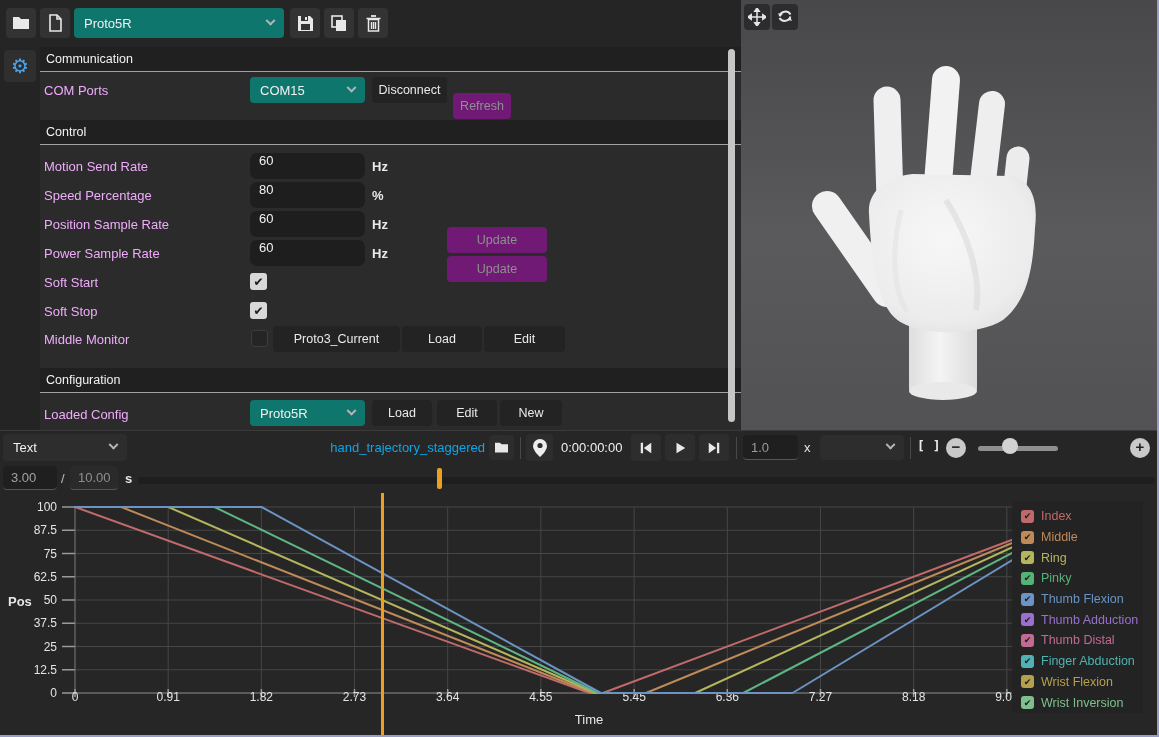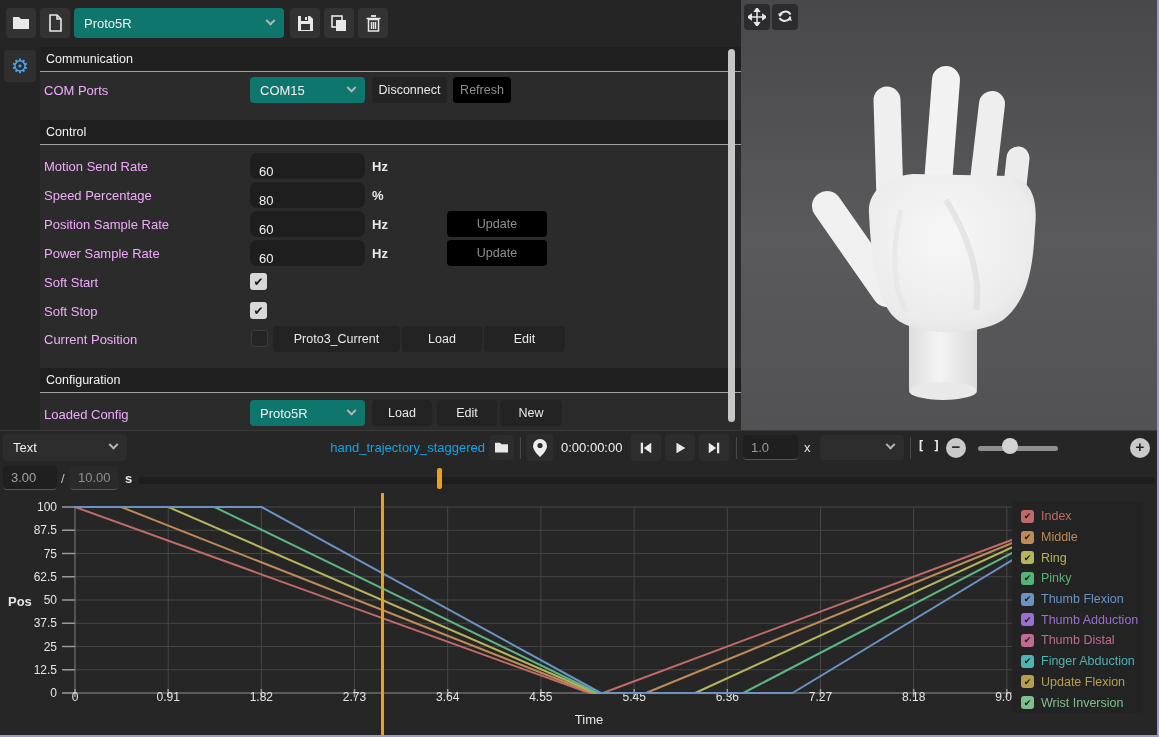--- a/index.html
+++ b/index.html
@@ -22,25 +22,25 @@
 
   .gear-strip { position:absolute; left:0; top:47px; width:40px; height:383px; background:#242424; }
   .gear-tile { position:absolute; left:4px; top:3px; width:32px; height:32px; background:#2f2f2f; border-radius:4px;
                display:flex; align-items:center; justify-content:center; color:#4da3e8; font-size:20px; }
 
   .settings { position:absolute; left:40px; top:47px; width:701px; height:383px; background:#2b2b2b; overflow:hidden; }
   .sec-header { position:absolute; left:0; width:701px; height:25px; background:#202020; border-bottom:1px solid #a2a2a2;
                 color:#f2f2f2; font-size:12.5px; display:flex; align-items:center; padding-left:6px; }
   .row-label { position:absolute; color:#f0abfc; font-size:13px; left:4px; }
   .field { position:absolute; width:115px; height:26px; background:#1e1e1e; border-radius:7px; color:#f2f2f2;
-           font-size:13px; display:flex; align-items:flex-end; padding:0 9px; }
+           font-size:13px; display:flex; align-items:flex-start; padding:0 9px; }
   .unit { position:absolute; left:332px; color:#e9e9e9; font-size:13px; font-weight:bold; }
   .btn { position:absolute; height:26px; background:#232323; border-radius:4px; color:#eaeaea; font-size:12.5px;
          display:flex; align-items:center; justify-content:center; }
-  .btn.disabled { color:#8f8f8f; background:#000000; }
+  .btn.disabled { color:#8f8f8f; background:#701a75;margin-top:16px; }
   .checkbox { position:absolute; width:17px; height:17px; border-radius:3px; background:#d8d8d8; color:#1a1a1a;
               font-size:12px; display:flex; align-items:center; justify-content:center; }
   .checkbox.unchecked { background:#252525; border:1px solid #3c3c3c; color:transparent; }
   .scroll-thumb { position:absolute; right:6px; top:2px; width:7px; height:373px; background:#c6c6c6; border-radius:4px; }
 
   
   .viewport { position:absolute; left:741px; top:0; width:418px; height:430px;
               background:linear-gradient(#48484a,#5a5a5c 55%,#525254); }
   .vp-tile { position:absolute; top:4px; width:26px; height:26px; background:#2c2c2e; border-radius:4px;
              display:flex; align-items:center; justify-content:center; }
@@ -181,21 +181,21 @@
       <span class="row-label" style="top:228px">Soft Start</span>
       <div class="checkbox" style="left:210px; top:226px;">
           <span>✔</span>
         </div>
 
       <span class="row-label" style="top:257px">Soft Stop</span>
       <div class="checkbox" style="left:210px; top:255px;">
           <span>✔</span>
         </div>
 
-      <span class="row-label" style="top:285px">Current Position</span>
+      <span class="row-label" style="top:285px">Middle Monitor</span>
       <div class="checkbox unchecked" style="left:211px; top:283px;"></div>
       <div class="btn" style="left:233px; top:279px; width:127px;">
           <span>Proto3_Current</span>
         </div>
       <div class="btn" style="left:362px; top:279px; width:80px;">
           <span>Load</span>
         </div>
       <div class="btn" style="left:444px; top:279px; width:81px;">
           <span>Edit</span>
         </div>
@@ -476,21 +476,21 @@
       <div class="legend-item">
           <span class="legend-box" style="background: rgb(79, 179, 179);">
             <span>✔</span>
           </span>
           <span class="legend-label" style="color: rgb(79, 179, 179);">Finger Abduction</span>
         </div>
       <div class="legend-item">
           <span class="legend-box" style="background: rgb(181, 160, 78);">
             <span>✔</span>
           </span>
-          <span class="legend-label" style="color: rgb(181, 160, 78);">Update Flexion</span>
+          <span class="legend-label" style="color: rgb(181, 160, 78);">Wrist Flexion</span>
         </div>
       <div class="legend-item">
           <span class="legend-box" style="background: rgb(127, 191, 143);">
             <span>✔</span>
           </span>
           <span class="legend-label" style="color: rgb(127, 191, 143);">Wrist Inversion</span>
         </div>
     </div>
   </div>
 </div>

